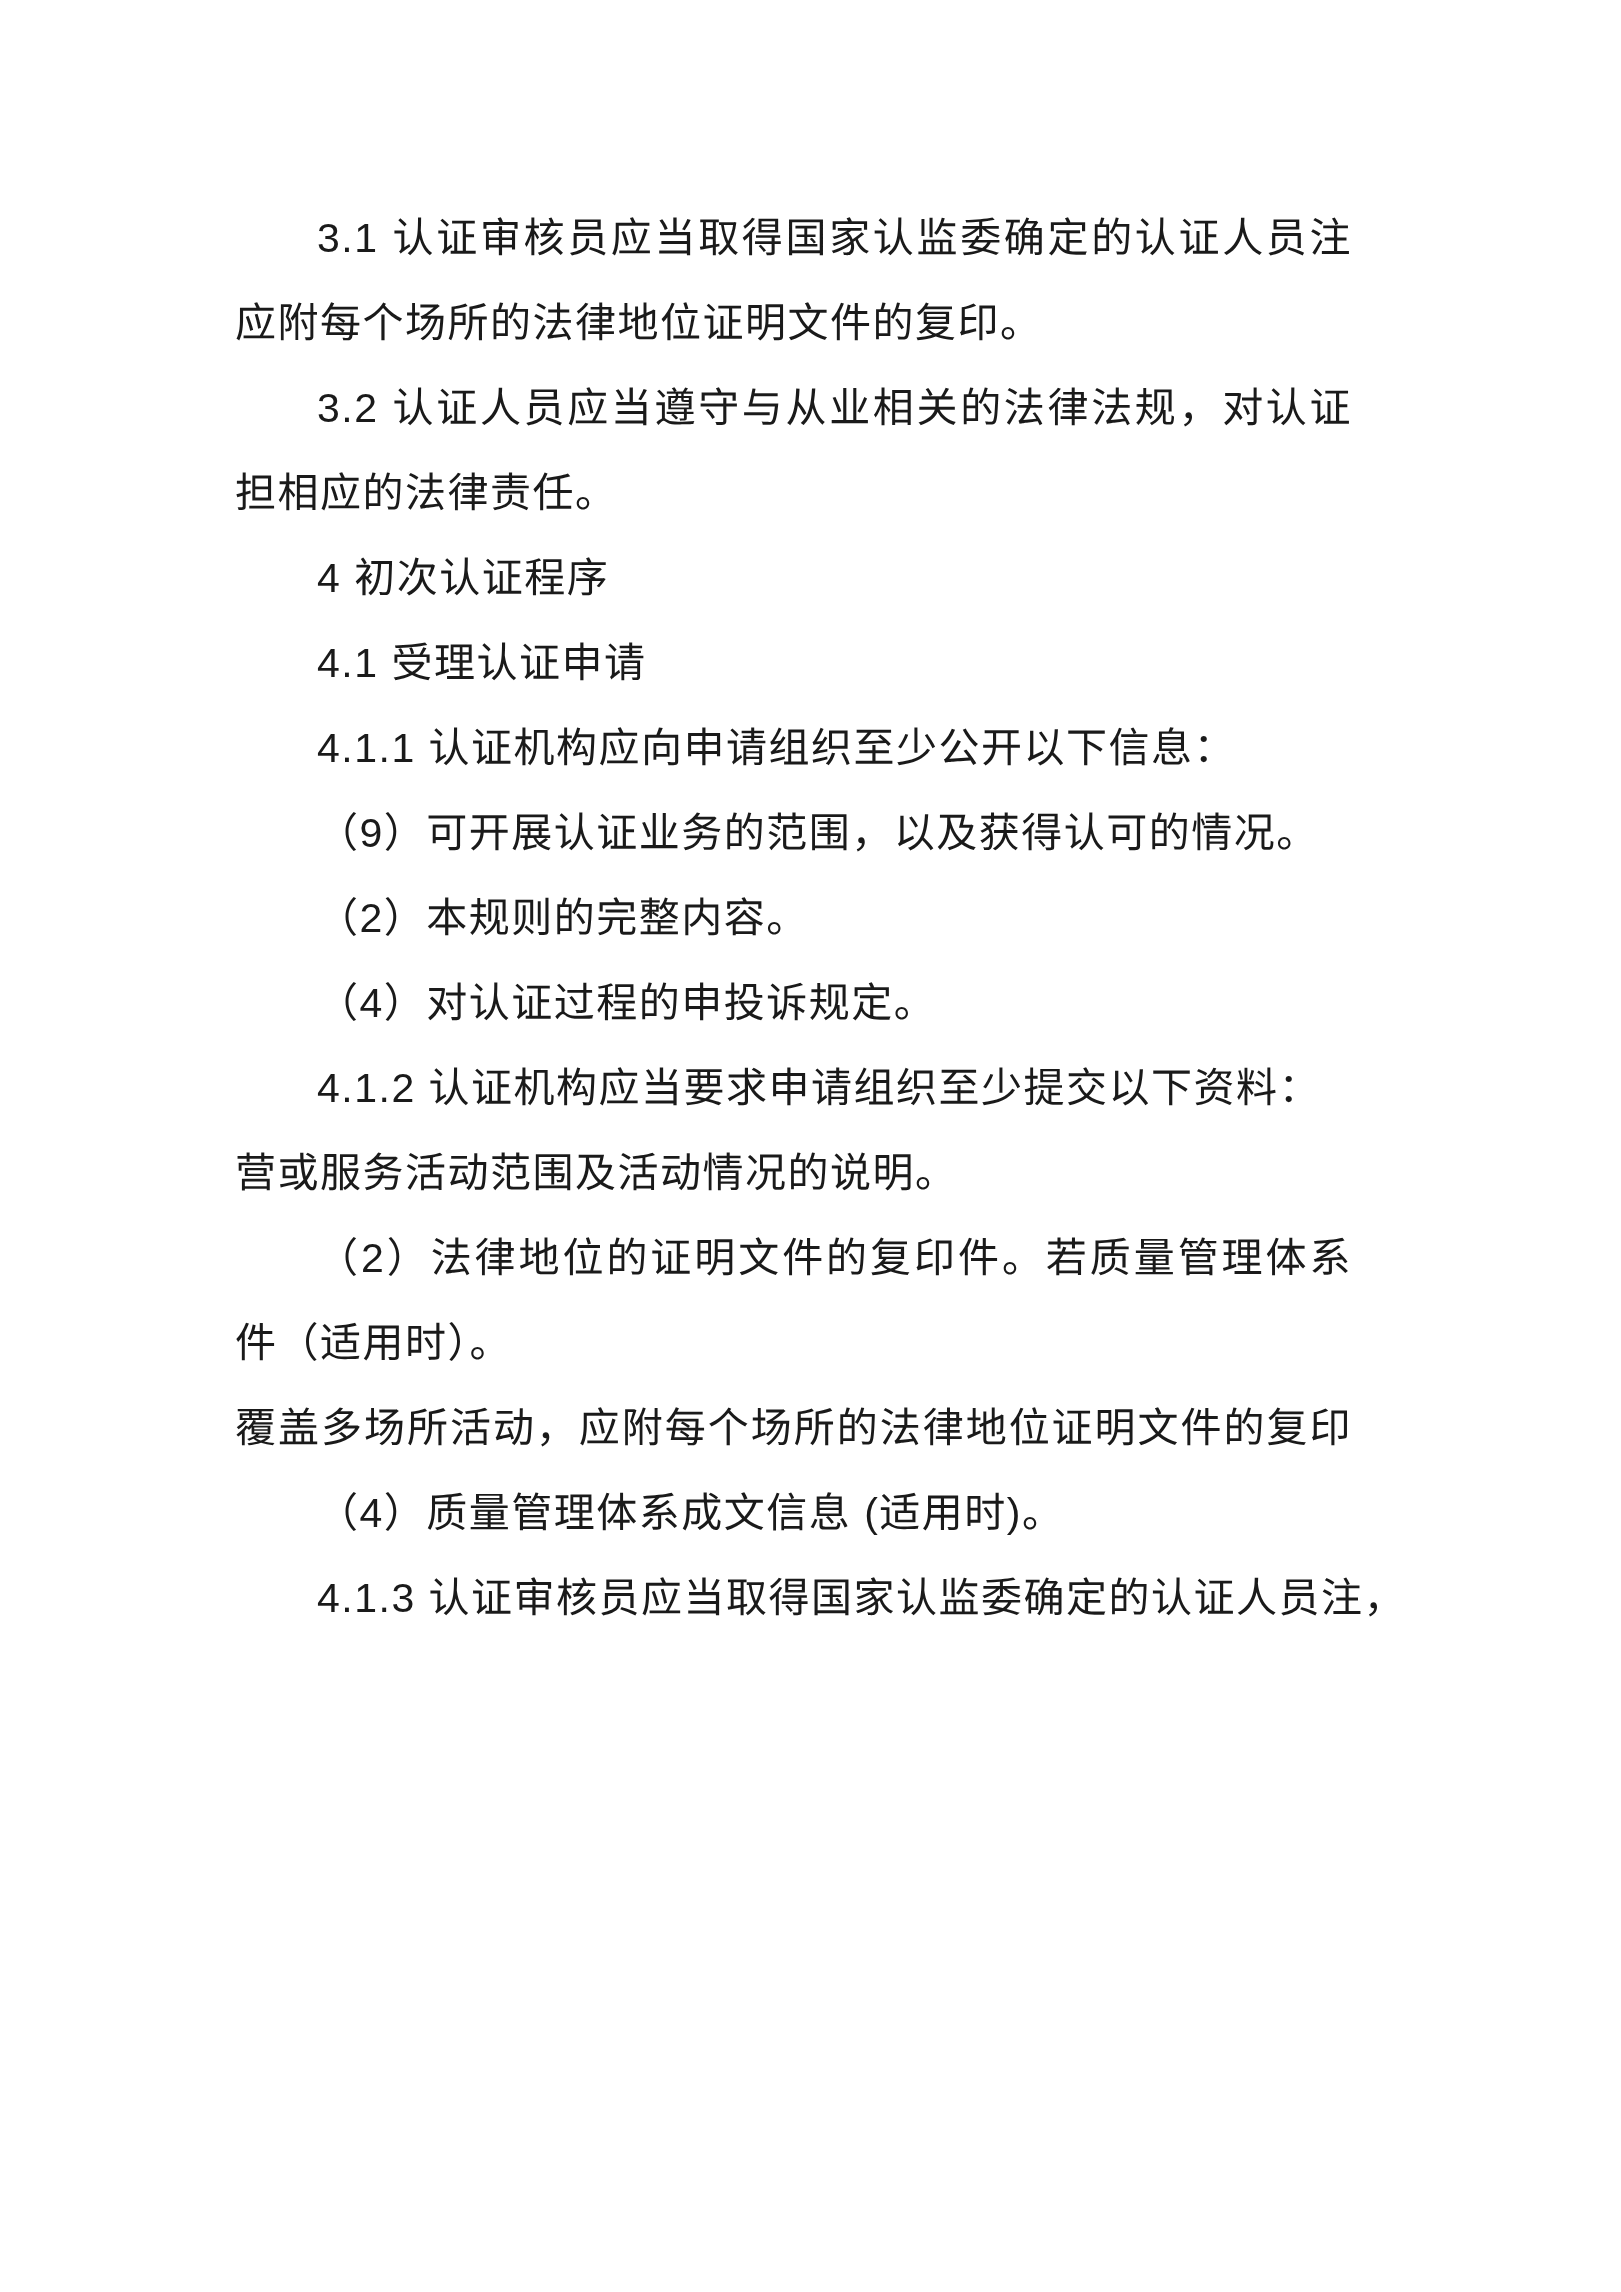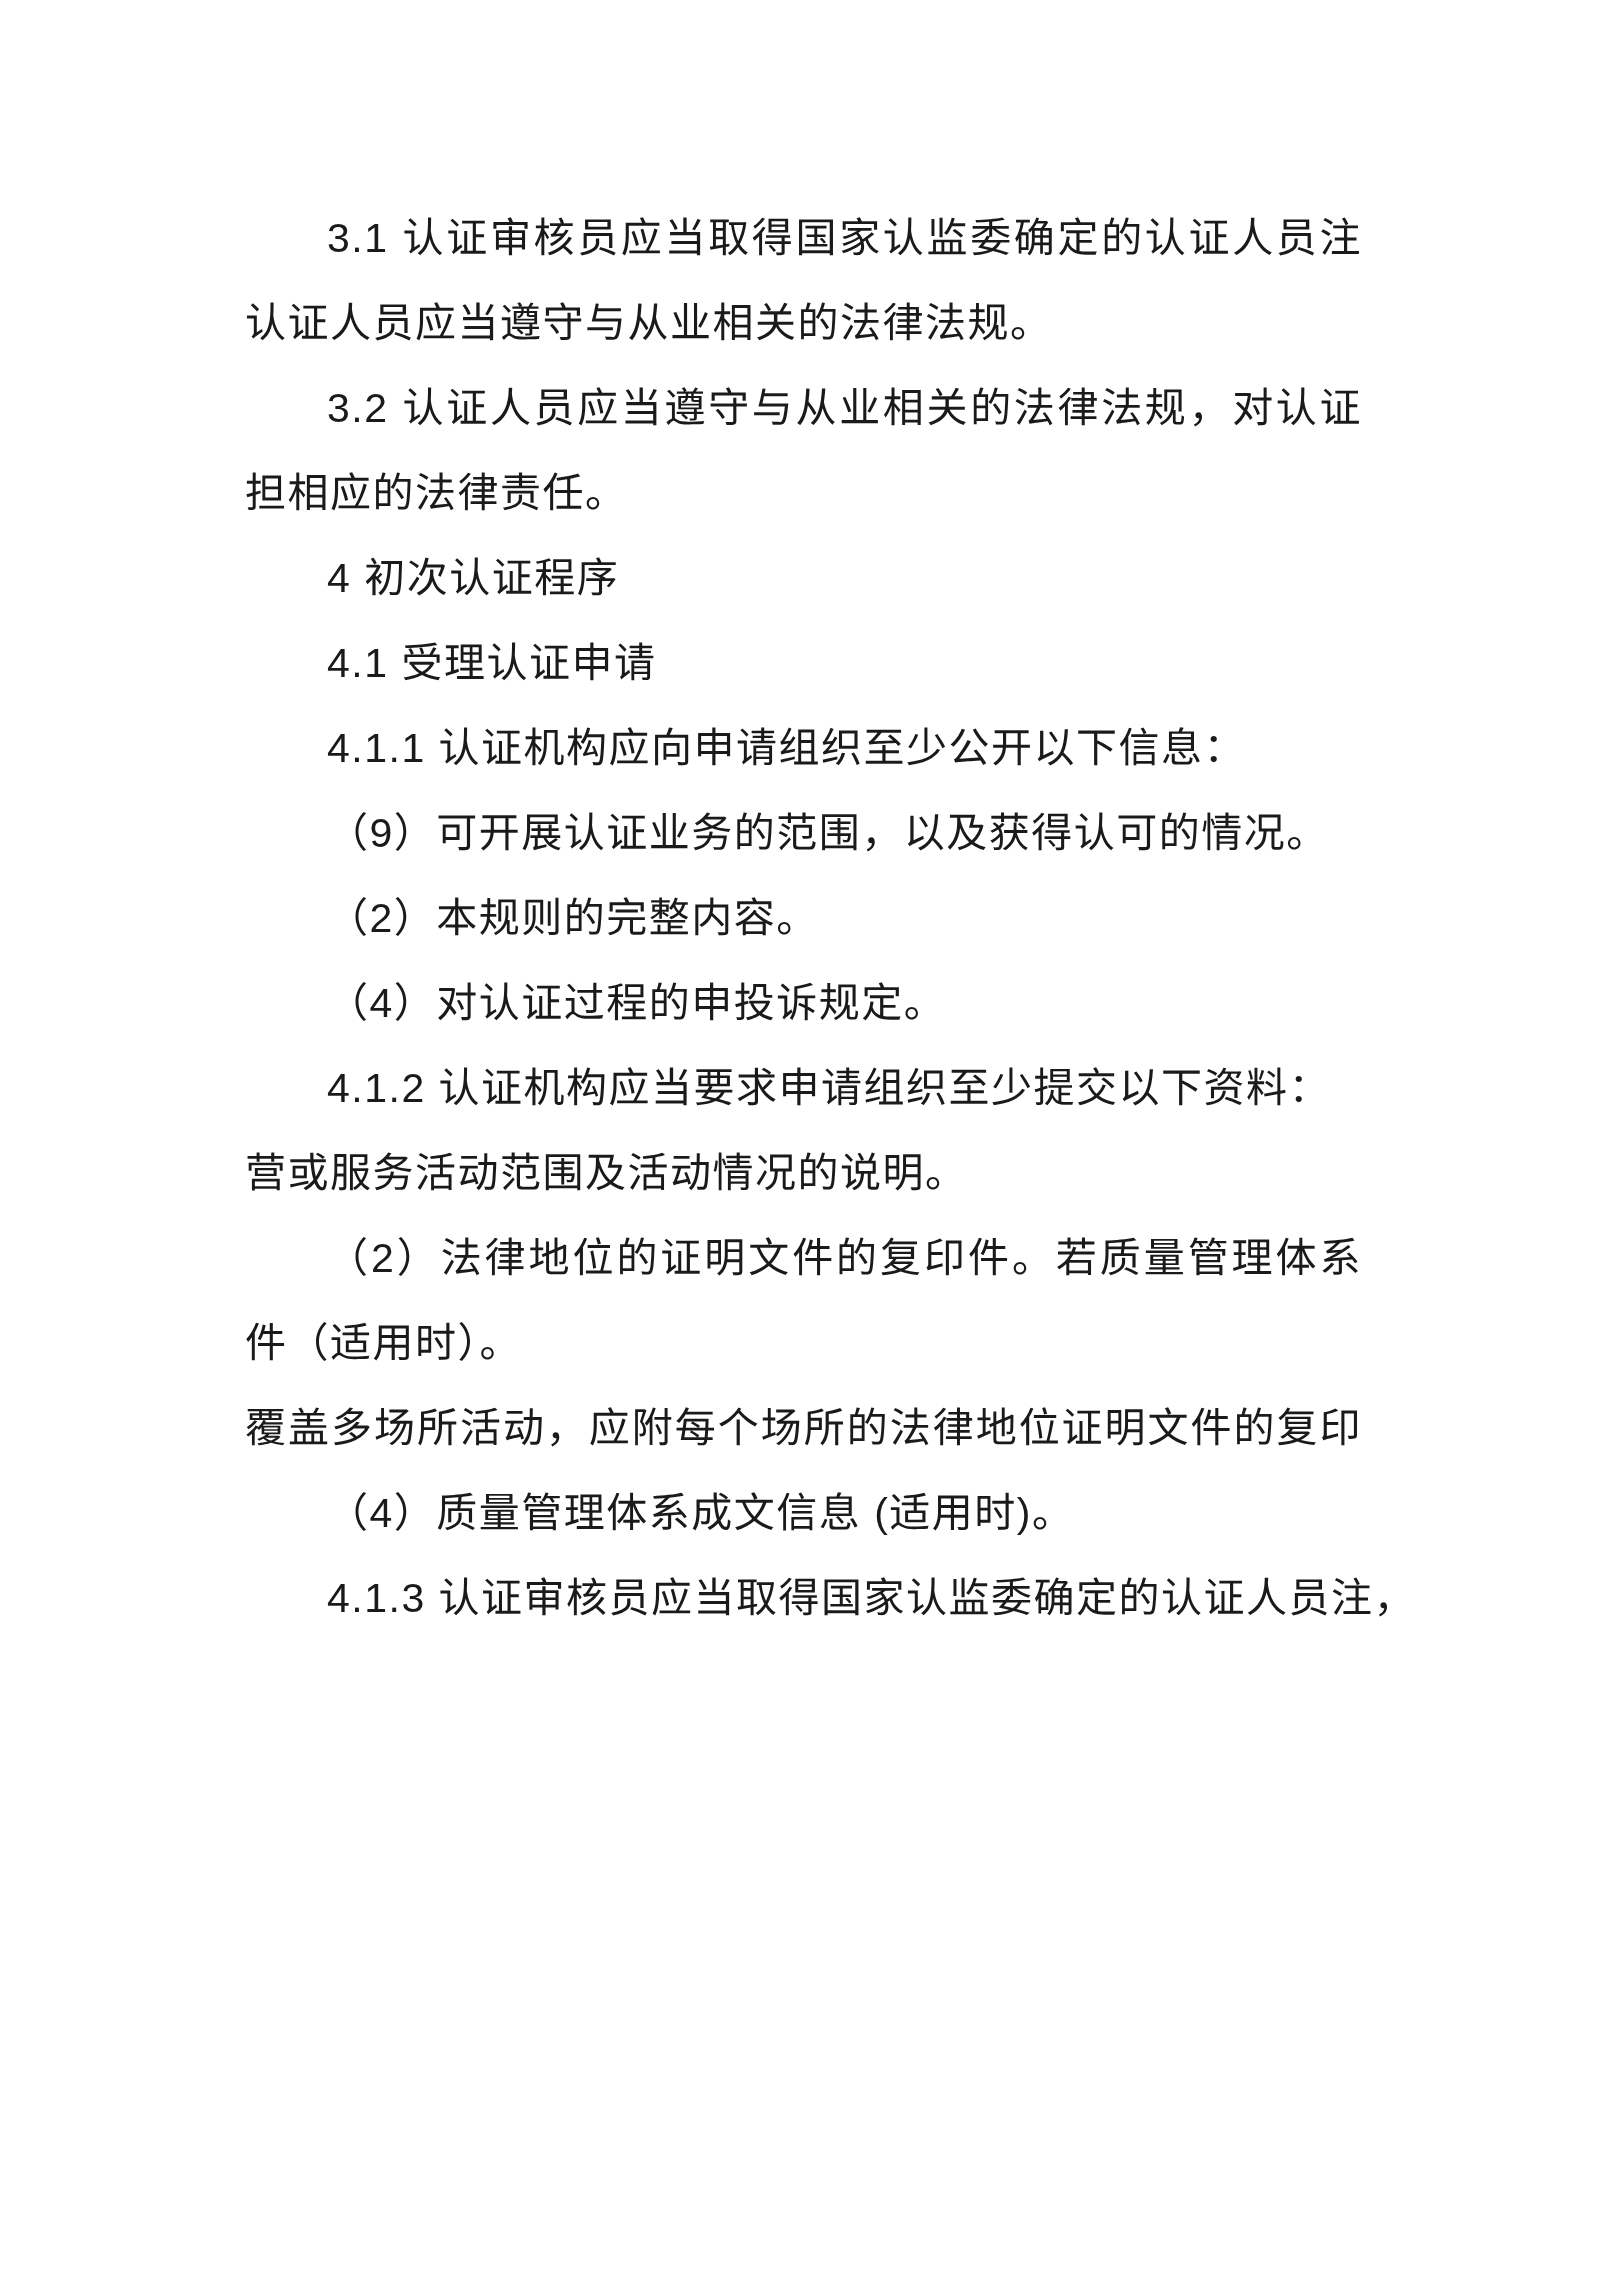--- a/index.html
+++ b/index.html
@@ -10,21 +10,21 @@
   .page {
     position: relative;
     width: 1621px;
     height: 2293px;
     background: #ffffff;
     overflow: hidden;
     font-family: "Liberation Sans", "DejaVu Sans", sans-serif;
   }
   .doc-body {
     position: absolute;
-    left: 245px;
+    left: 235px;
     top: 196px;
     width: 1117px;
     color: #1a1a1a;
     font-size: 41px;
     line-height: 85px;
     letter-spacing: 1.5px;
     font-weight: 400;
   }
   .para {
     margin: 0;
@@ -45,21 +45,21 @@
     text-align-last: justify;
   }
 </style>
 </head>
 <body>
 
 <div class="page">
   <div class="doc-body" id="doc-body">
       <p class="para">
         <span class="line first full">3.1 认证审核员应当取得国家认监委确定的认证人员注</span>
-        <span class="line">认证人员应当遵守与从业相关的法律法规。</span>
+        <span class="line">应附每个场所的法律地位证明文件的复印。</span>
       </p>
       <p class="para">
         <span class="line first full">3.2 认证人员应当遵守与从业相关的法律法规，对认证</span>
         <span class="line">担相应的法律责任。</span>
       </p>
       <p class="para">
         <span class="line first">4 初次认证程序</span>
       </p>
       <p class="para">
         <span class="line first">4.1 受理认证申请</span>

